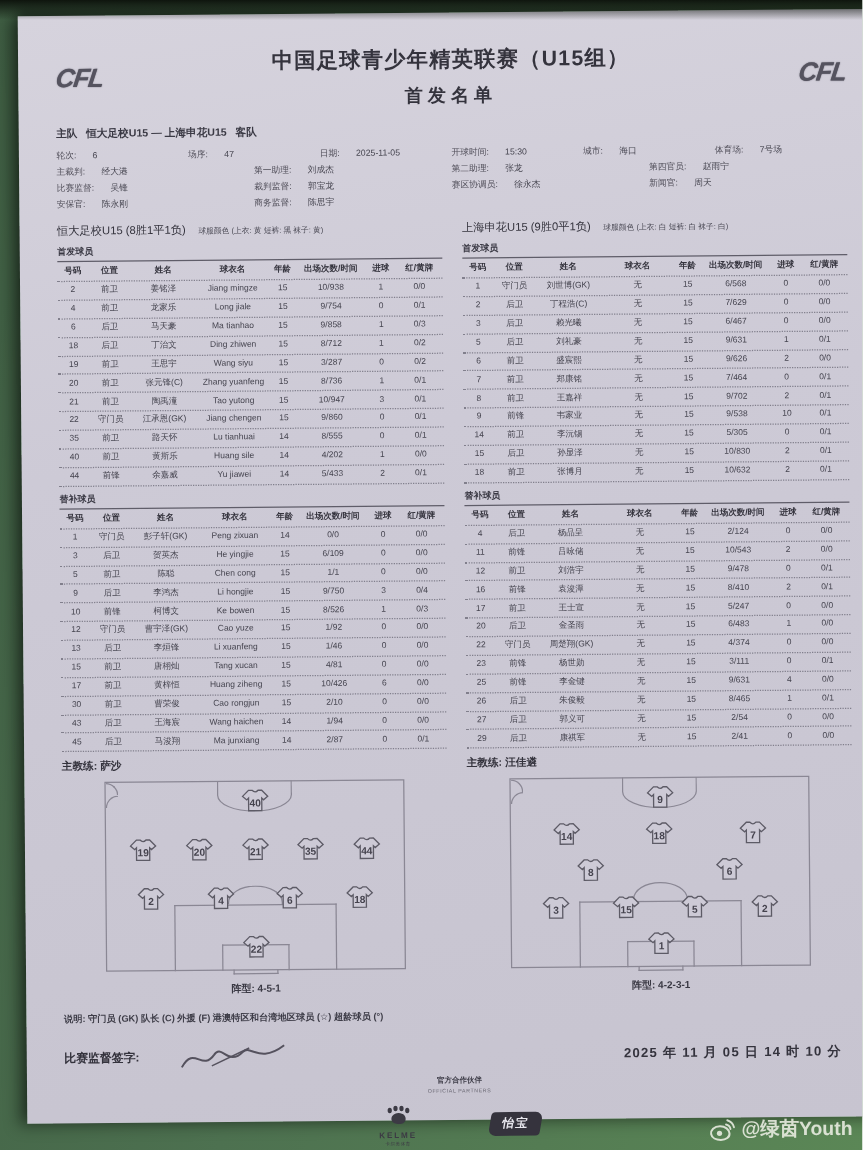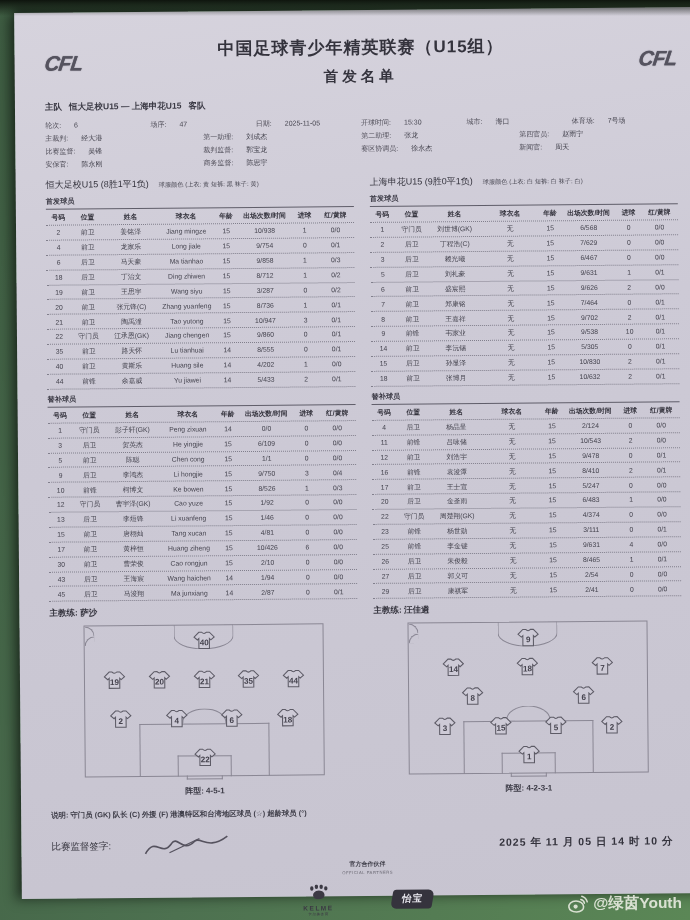--- a/index.html
+++ b/index.html
@@ -58,21 +58,21 @@
   .frow{position:absolute;left:3%;right:3%;display:flex;justify-content:space-around;}
   .jersey{width:23px;height:20px;}
   .jersey svg{width:23px;height:20px;display:block;}
   .jersey path{fill:#cdcad6;stroke:#5d5b66;stroke-width:1.1;}
   .jersey text{font-size:8.5px;font-weight:bold;fill:#45434e;text-anchor:middle;
     font-family:"Liberation Sans",sans-serif;}
   .formlabel{text-align:center;font-size:8px;font-weight:bold;margin-top:9px;color:#3a3944;}
   
   .notes{margin-top:13px;font-size:7.4px;font-weight:bold;color:#3e3d48;}
   .sigrow{display:flex;align-items:center;margin-top:12px;}
-  .siglabel{font-size:9.5px;font-weight:normal;color:#34333d;}
+  .siglabel{font-size:9.5px;font-weight:bold;color:#34333d;}
   .signature{margin-left:28px;}
   .datetime{margin-left:auto;margin-right:10px;font-size:10.5px;font-weight:bold;
     letter-spacing:1px;color:#34333d;}
   .partners{text-align:center;margin-top:2px;}
   .ptitle{font-size:6px;font-weight:bold;color:#3e3d48;}
   .psub{font-size:4.2px;color:#6a6873;margin-top:1px;letter-spacing:.5px;}
   .plogos{display:flex;justify-content:center;align-items:flex-start;gap:58px;margin-top:9px;}
   .kelme{text-align:center;color:#3c3a44;}
   .kelme .kname{font-size:6.5px;font-weight:bold;letter-spacing:1.5px;margin-top:1px;}
   .kelme .ksub{font-size:3.6px;margin-top:1px;letter-spacing:.5px;}

